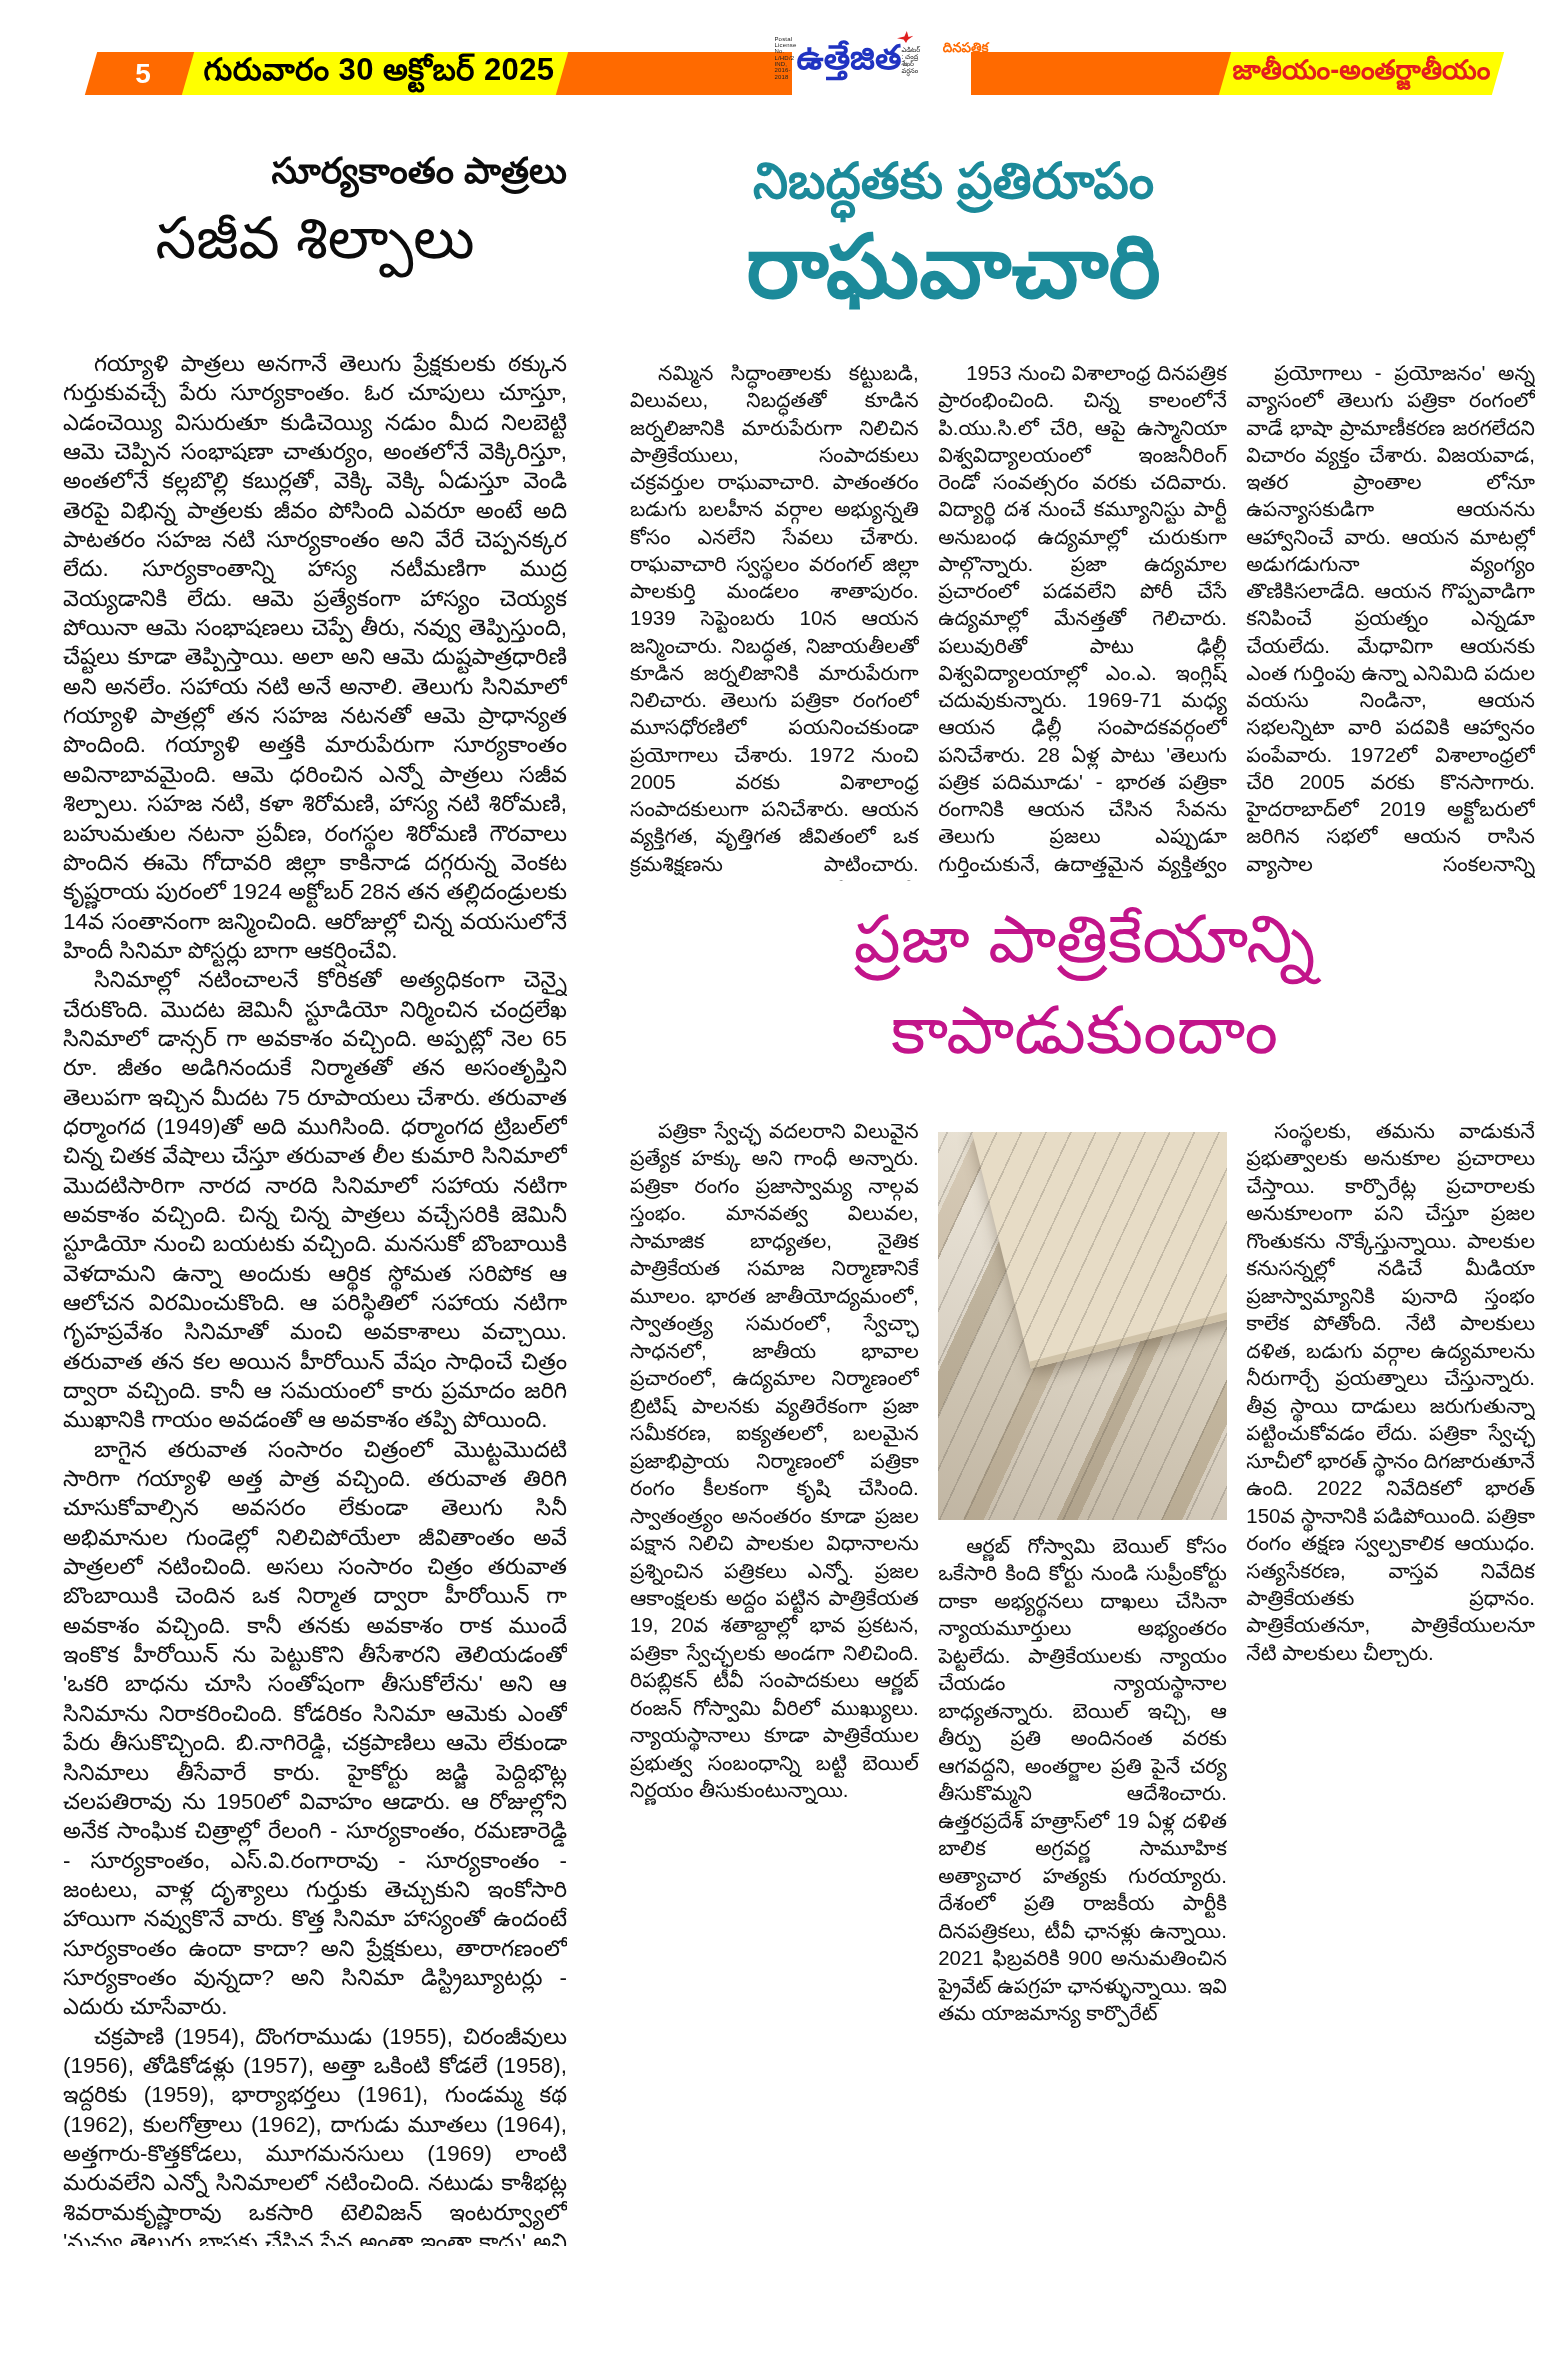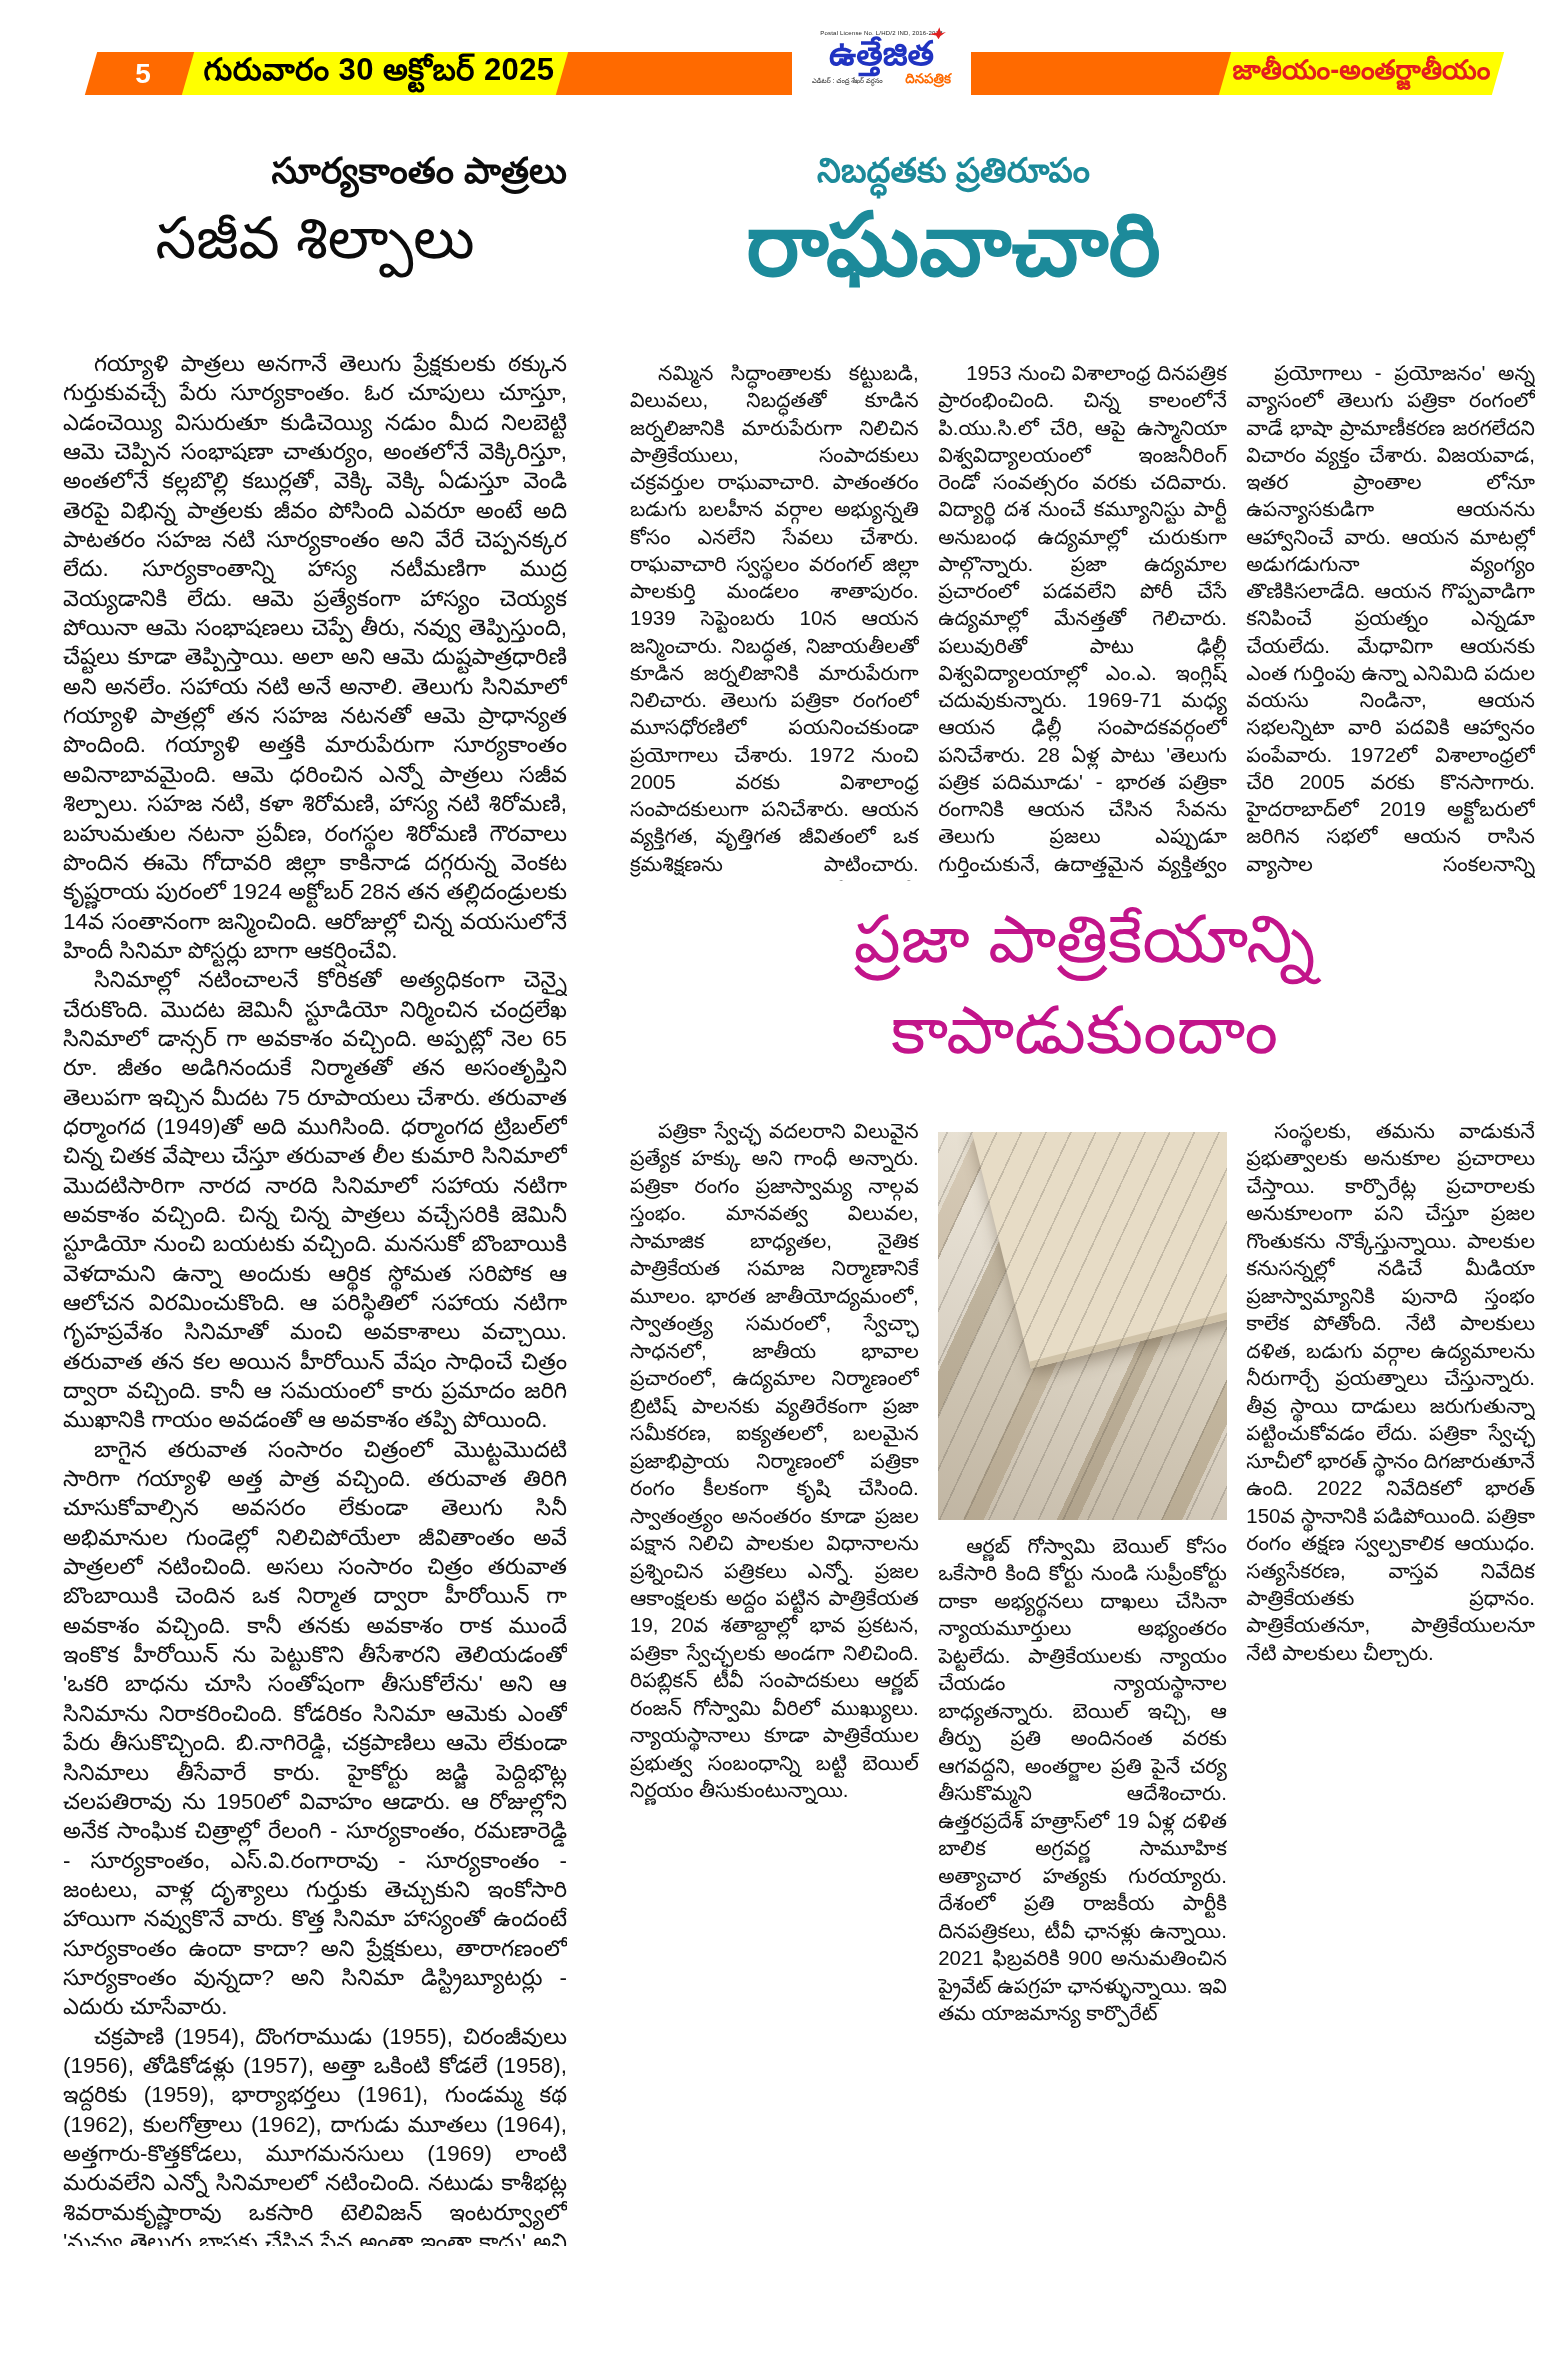--- a/index.html
+++ b/index.html
@@ -13,39 +13,39 @@
   .seg-date{left:188px; width:382px; background:#ffff00;}
   .seg-orange{left:562px; width:671px; background:#ff6a00;}
   .seg-section{left:1225px; width:273px; background:#ffff00;}
   .hseg .t{transform:skewX(16deg); width:100%; height:100%;
     display:flex; align-items:center; justify-content:center;}
   .pagenum{color:#fff; font-size:28px; font-weight:bold;}
   .datetext{color:#000; font-size:31px; font-weight:bold; letter-spacing:0.4px;}
   .sectiontext{color:#e31e1e; font-size:27px; font-weight:bold;}
   
   .logo{position:absolute; left:792px; top:16.4px; width:179px; height:83px;
-    background:#fff; z-index:5; display:flex; flex-direction:column;
+    background:#fff; z-index:5; display:flex; flex-direction:row;
     align-items:center; justify-content:center; line-height:1.05;}
   .logo .postal{font-size:6px; color:#222; letter-spacing:0.2px;}
   .logo .title{font-size:34px; font-weight:bold; color:#2033c1; position:relative;}
   .logo .dove{position:absolute; right:-12px; top:-9px; width:16.4px; height:12px;
     background:#e02020; clip-path:polygon(0 60%,45% 45%,60% 0,70% 50%,100% 40%,65% 75%,55% 100%,40% 70%);}
   .logo .bottomrow{display:flex; gap:4.5px; align-items:baseline;}
   .logo .editor{font-size:6.7px; color:#222;}
   .logo .kind{font-size:13.4px; font-weight:bold; color:#ff6a00;margin-left:18px;}
   
   .lhead{position:absolute; left:63px; top:143px; width:504px; text-align:center; color:#0c0c0c;}
   .lhead .l1{font-size:36px; font-weight:bold; line-height:1.55;text-align:right;}
   .lhead .l2{font-size:58px; font-weight:normal; line-height:1.35;}
   .lbody{position:absolute; left:63px; top:349px; width:504px; height:1897px;
     overflow:hidden; font-size:22.4px; line-height:1.31; text-align:justify;}
   .lbody p{margin:0; text-indent:31px;}
   
   .thead{position:absolute; left:514px; top:148px; width:879px; text-align:center;}
-  .thead .l1{font-size:34px; font-weight:bold; line-height:1.35;}
+  .thead .l1{font-size:50px; font-weight:bold; line-height:1.35;}
   .thead .l2{font-size:88px; font-weight:bold; line-height:1.15;}
   .maincols{position:absolute; left:630px; top:359px; width:905px; height:522px;
     display:flex; gap:19.4px; overflow:hidden;}
   .maincols .col{flex:1 1 0; font-size:20.5px; line-height:1.33; text-align:justify; overflow:hidden;}
   .maincols .col p{margin:0; text-indent:28px;}
   
   .phead{position:absolute; left:641px; top:894px; width:887px; text-align:center;}
   .phead .l1,.phead .l2{font-size:66px; font-weight:normal; line-height:1.38;}
   .botcols{position:absolute; left:630px; top:1117px; width:905px; height:1219px;
     display:flex; gap:19.4px; overflow:hidden;}

